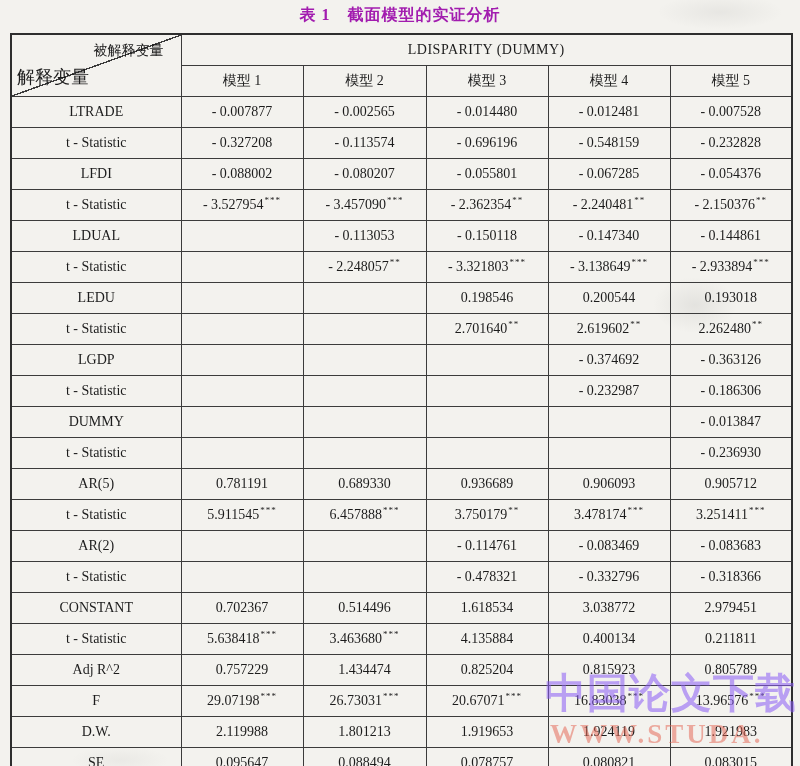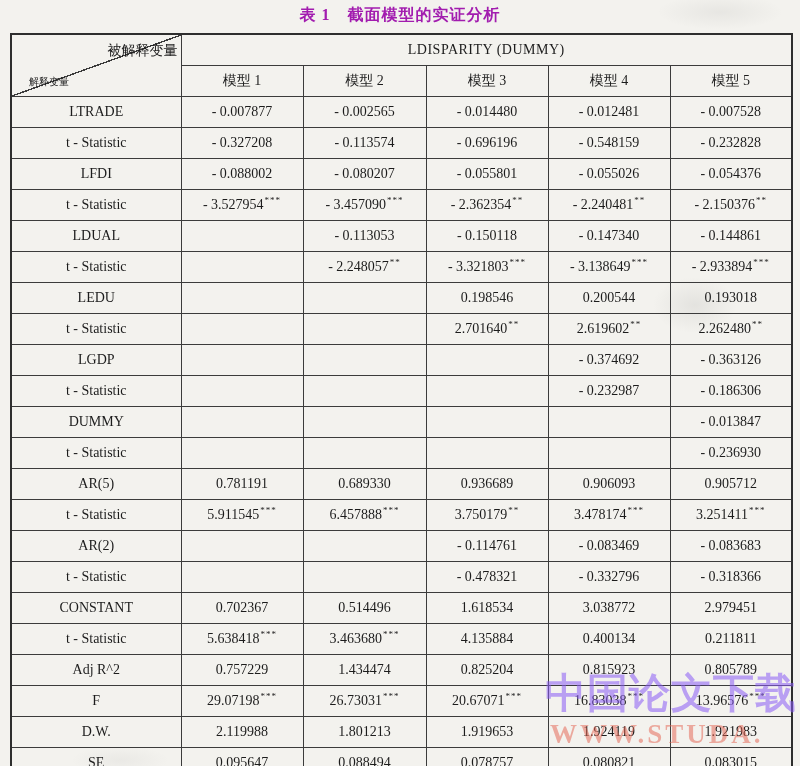--- a/index.html
+++ b/index.html
@@ -30,22 +30,22 @@
     font-size:14px;font-weight:normal;color:#1c1c1c;
     overflow:hidden;white-space:nowrap;
   }
   th.depvar{font-size:14px;letter-spacing:0.5px;}
   td.corner{
     position:relative;height:60px;padding:0;
     background:linear-gradient(to bottom right,
       transparent calc(50% - 0.7px), #3b3b3b calc(50% - 0.7px),
       #3b3b3b calc(50% + 0.7px), transparent calc(50% + 0.7px));
   }
-  .corner-top{position:absolute;top:7px;right:3px;font-size:14px;}
-  .corner-bottom{position:absolute;bottom:7px;left:17px;font-size:10px;}
+  .corner-top{position:absolute;top:7px;right:17px;font-size:14px;}
+  .corner-bottom{position:absolute;bottom:7px;left:5px;font-size:18px;}
   sup.stars{
     font-size:9px;letter-spacing:1px;vertical-align:super;line-height:0;
     margin-left:1px;
   }
   .wm1{
     position:absolute;left:545px;top:666px;
     font-family:"Liberation Sans","DejaVu Sans",sans-serif;
     font-size:41px;font-weight:bold;white-space:nowrap;
     letter-spacing:1px;opacity:0.55;pointer-events:none;
   }
@@ -101,21 +101,21 @@
         <td>- 0.113574</td>
         <td>- 0.696196</td>
         <td>- 0.548159</td>
         <td>- 0.232828</td>
       </tr>
       <tr>
         <td>LFDI</td>
         <td>- 0.088002</td>
         <td>- 0.080207</td>
         <td>- 0.055801</td>
-        <td>- 0.055026</td>
+        <td>- 0.067285</td>
         <td>- 0.054376</td>
       </tr>
       <tr>
         <td>t - Statistic</td>
         <td>- 3.527954<sup class="stars">***</sup></td>
         <td>- 3.457090<sup class="stars">***</sup></td>
         <td>- 2.362354<sup class="stars">**</sup></td>
         <td>- 2.240481<sup class="stars">**</sup></td>
         <td>- 2.150376<sup class="stars">**</sup></td>
       </tr>

